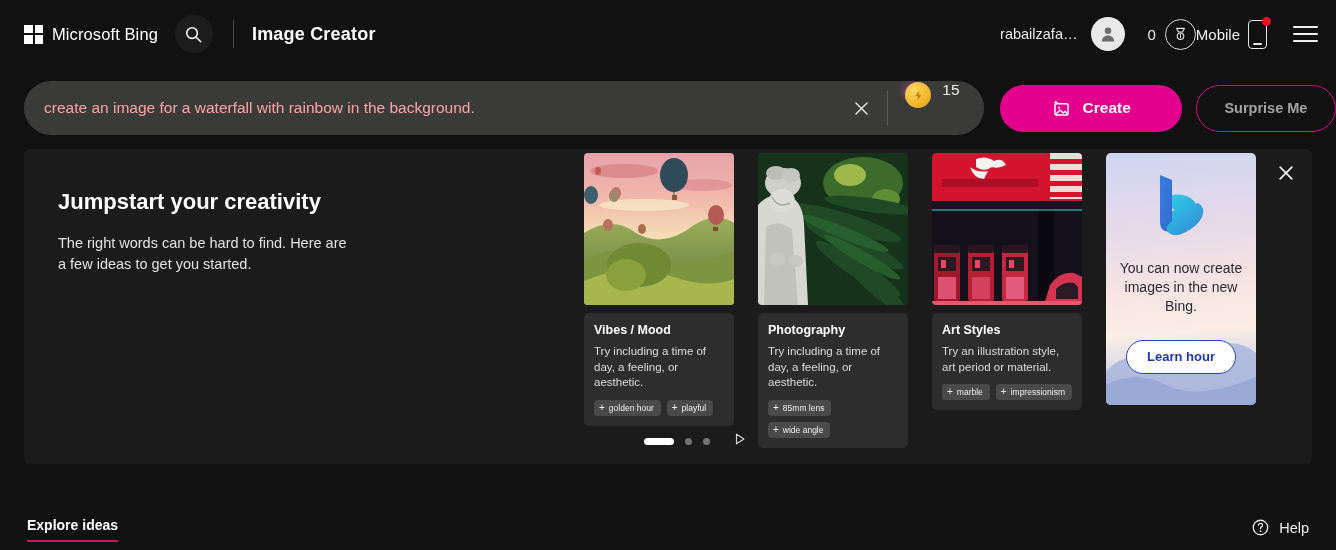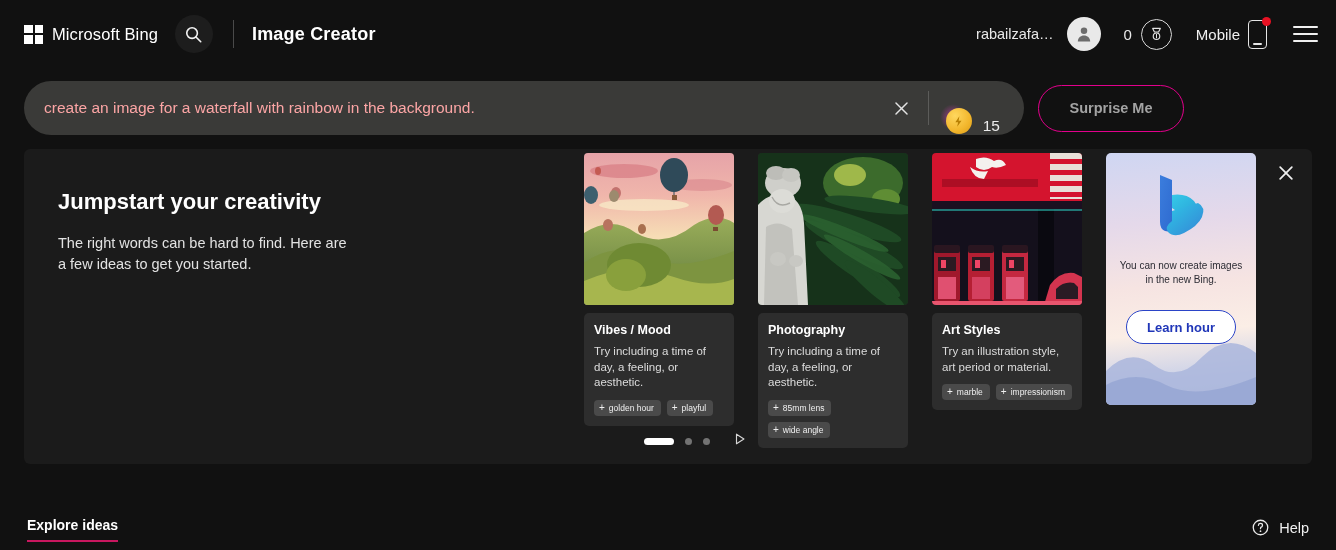--- a/index.html
+++ b/index.html
@@ -49,21 +49,21 @@
     display: flex; align-items: center; justify-content: center;
     cursor: pointer;
   }
   .rewards { display: flex; align-items: center; gap: 9px; margin-left: 22px; cursor: pointer; }
   .rewards-count { font-size: 15px; color: #e9e9e9; }
   .medal-ring {
     width: 31px; height: 31px; border-radius: 50%;
     border: 1.6px solid #d9d9d9;
     display: flex; align-items: center; justify-content: center;
   }
-  .mobile { display: flex; align-items: center; gap: 8px; margin-left: 24px; cursor: pointer; }
+  .mobile { display: flex; align-items: center; gap: 8px; cursor: pointer; }
   .mobile-label { font-size: 15px; color: #f0f0f0; }
   .phone {
     position: relative;
     width: 19px; height: 29px;
     border: 1.7px solid #e6e6e6;
     border-radius: 4px;
   }
   .phone::after {
     content: ""; position: absolute; left: 4px; bottom: 3px;
     width: 9px; height: 1.6px; background: #e6e6e6; border-radius: 1px;
@@ -98,21 +98,21 @@
     font-family: "Liberation Sans", sans-serif;
     padding: 0 18px 0 20px;
   }
   .clear-btn {
     width: 52px; height: 54px;
     display: flex; align-items: center; justify-content: center;
     cursor: pointer;
   }
   .boost-sep { width: 1px; height: 34px; background: #5c5c5a; }
   .boost {
-    display: flex; align-items: flex-end; gap: 10px;
+    display: flex; align-items: flex-start; gap: 10px;
     padding: 0 24px 0 16px; height: 54px; cursor: pointer;
   }
   .coin-wrap { position: relative; width: 28px; height: 28px; }
   .coin-glow {
     position: absolute; top: -3px; left: -5px;
     width: 26px; height: 26px; border-radius: 50%;
     background: radial-gradient(circle, rgba(200,60,170,.75) 0%, rgba(130,40,140,0) 70%);
   }
   .coin {
     position: absolute; top: 1px; left: 1px;
@@ -195,21 +195,21 @@
     display: flex; flex-direction: column; align-items: center;
     margin-top: 0px;
   }
   .promo-mountain {
     position: absolute; bottom: 0; left: 0; width: 100%; height: 92px;
   }
   .promo-logo { margin-top: 18px; width: 62px; height: 72px; position: relative; z-index: 2;}
   .promo-text {
     position: relative; z-index: 2;
     margin-top: 16px; text-align: center;
-    font-size: 10px; color: #2b2b33; line-height: 1.35; padding: 0 12px;
+    font-size: 14px; color: #2b2b33; line-height: 1.35; padding: 0 12px;
   }
   .promo-btn {
     position: relative; z-index: 2;
     margin-top: 24px;
     width: 110px; height: 34px;
     background: #ffffff;
     border: 1.6px solid #2b44c7;
     border-radius: 17px;
     color: #2036b8; font-size: 13px; font-weight: bold;
     font-family: "Liberation Sans", sans-serif;
@@ -329,20 +329,29 @@
         <span class="coin">
           <svg width="13" height="13" viewBox="0 0 24 24">
             <path d="M13.6 2.5 L6.2 13.2 L11.2 13.2 L9.6 21.5 L17.6 10.4 L12.3 10.4 Z" fill="#b98003"></path>
           </svg>
         </span>
       </span>
       <span class="boost-count">15</span>
     </div>
   </div>
 
+  <button class="create-btn">
+    <svg width="21" height="21" viewBox="0 0 24 24">
+      <rect x="4.5" y="6.5" width="15" height="13" rx="2.2" fill="none" stroke="#ffffff" stroke-width="1.7"></rect>
+      <circle cx="9.2" cy="11" r="1.25" fill="#ffffff"></circle>
+      <path d="M5.4 18.6 L10.4 13.6 L14 17.2 L16.2 15.2 L18.8 18.2" fill="none" stroke="#ffffff" stroke-width="1.6" stroke-linejoin="round"></path>
+      <path d="M5.6 2.2 L6.4 4.4 L8.6 5.2 L6.4 6 L5.6 8.2 L4.8 6 L2.6 5.2 L4.8 4.4 Z" fill="#ffffff"></path>
+    </svg>
+    <span>Create</span>
+  </button>
 
   <button class="surprise-btn">Surprise Me</button>
 </div>
 
 <div class="panel">
 
   <div class="panel-left">
     <div class="panel-title">Jumpstart your creativity</div>
     <div class="panel-sub">The right words can be hard to find. Here are a few ideas to get you started.</div>
   </div>

